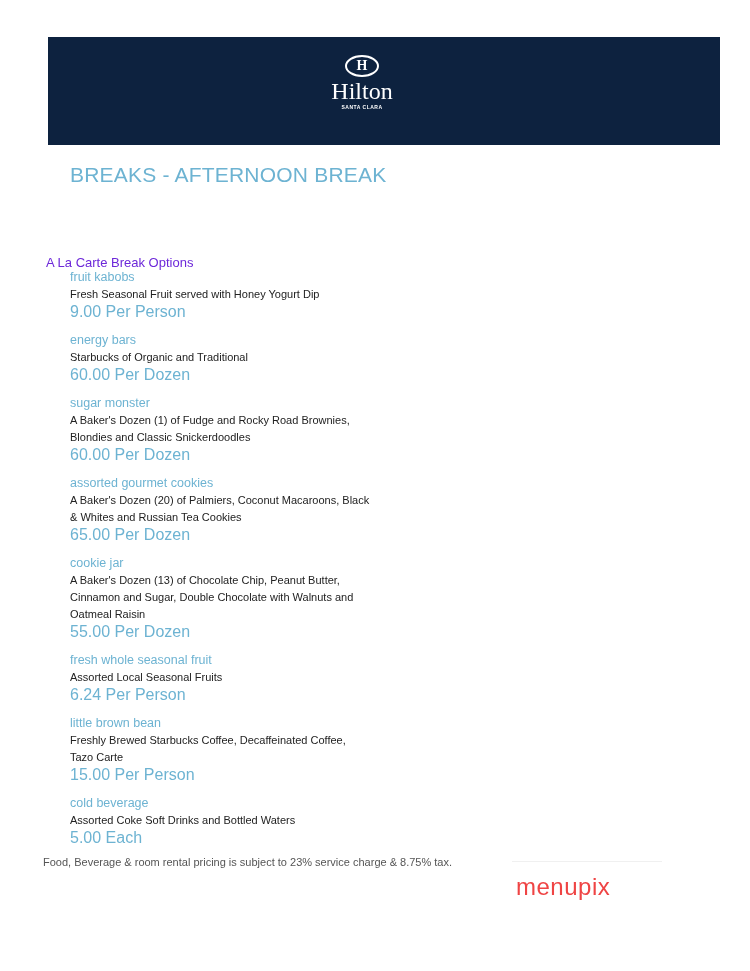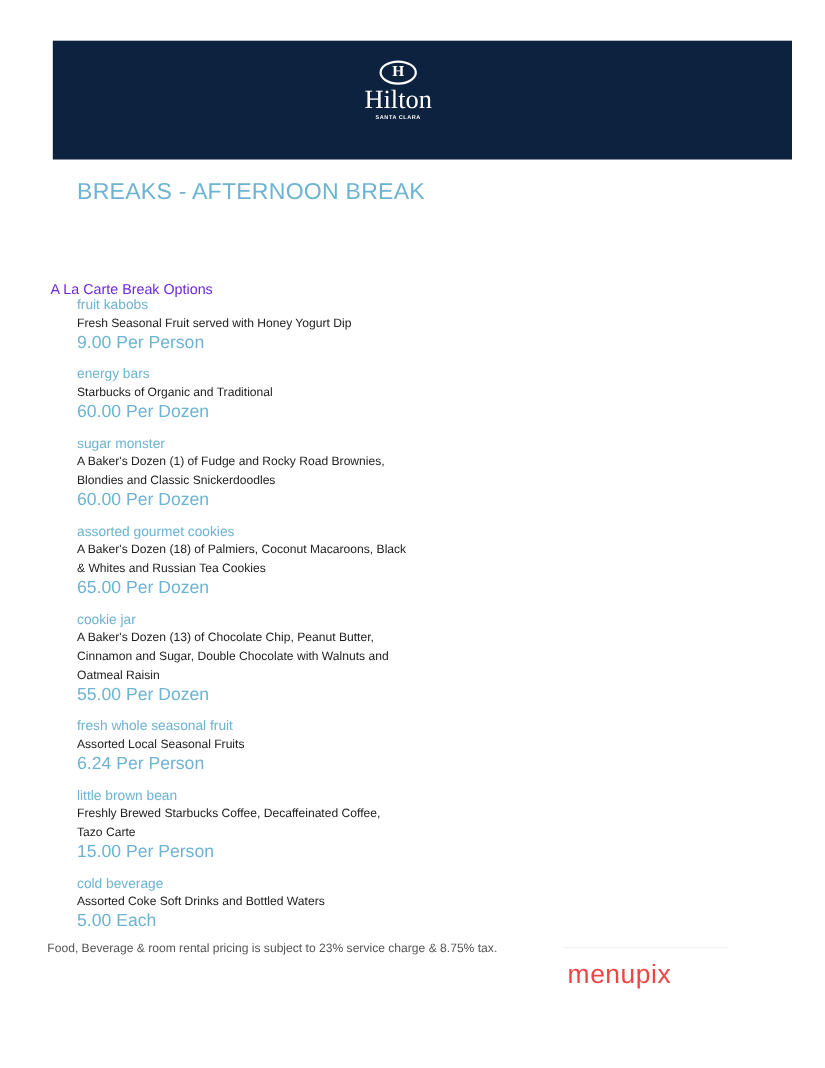--- a/index.html
+++ b/index.html
@@ -48,21 +48,21 @@
     <div class="item-price">60.00 Per Dozen</div>
   </div>
   <div class="item">
     <div class="item-name">sugar monster</div>
     <div class="item-desc">A Baker's Dozen (1) of Fudge and Rocky Road Brownies,</div>
     <div class="item-desc">Blondies and Classic Snickerdoodles</div>
     <div class="item-price">60.00 Per Dozen</div>
   </div>
   <div class="item">
     <div class="item-name">assorted gourmet cookies</div>
-    <div class="item-desc">A Baker's Dozen (18) of Palmiers, Coconut Macaroons, Black</div>
+    <div class="item-desc">A Baker's Dozen (20) of Palmiers, Coconut Macaroons, Black</div>
     <div class="item-desc">&amp; Whites and Russian Tea Cookies</div>
     <div class="item-price">65.00 Per Dozen</div>
   </div>
   <div class="item">
     <div class="item-name">cookie jar</div>
     <div class="item-desc">A Baker's Dozen (13) of Chocolate Chip, Peanut Butter,</div>
     <div class="item-desc">Cinnamon and Sugar, Double Chocolate with Walnuts and</div>
     <div class="item-desc">Oatmeal Raisin</div>
     <div class="item-price">55.00 Per Dozen</div>
   </div>

